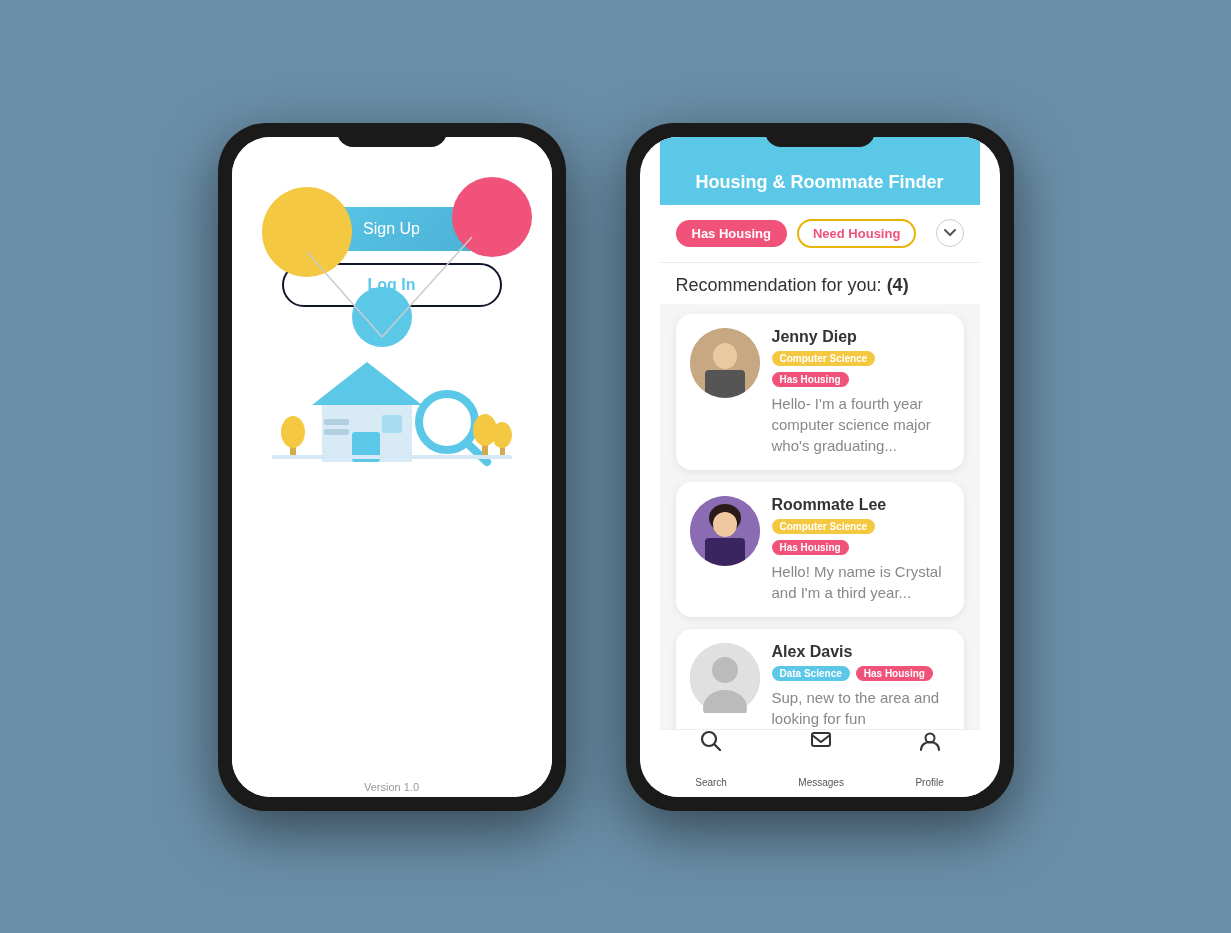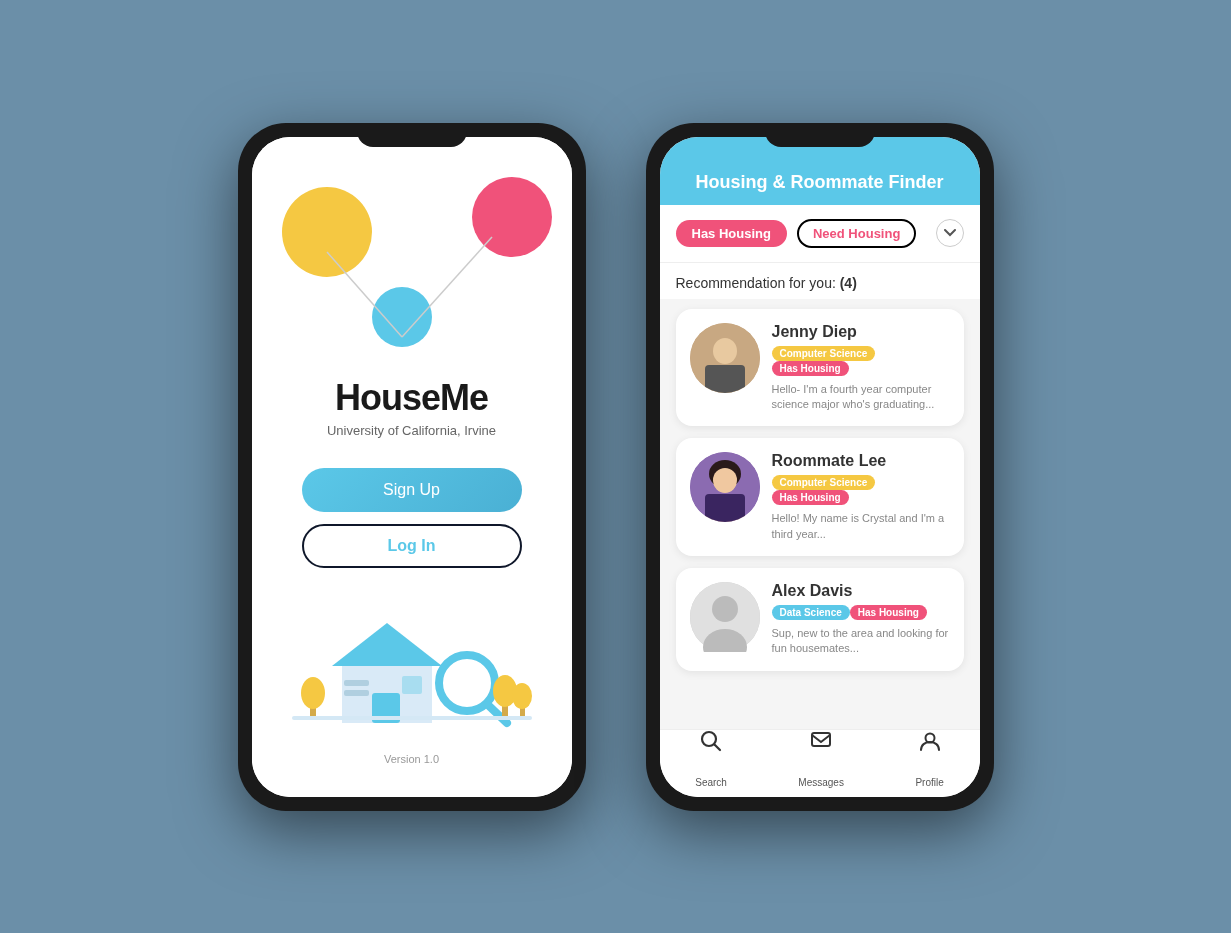--- a/index.html
+++ b/index.html
@@ -139,29 +139,30 @@
       cursor: pointer;
     }
     .house-illustration {
       margin-top: 40px;
       width: 240px;
       height: 120px;
       position: relative;
     }
     .version-text {
       position: absolute;
-      bottom: 32px;
+      bottom: 4px;
       font-size: 11px;
       color: #999;
     }
 
     
     .phone-right .phone-inner {
-      width: 320px;
+      width: 360px;
       height: 660px;
+      padding-left: 20px;
     }
     .right-screen {
       width: 320px;
       height: 660px;
       background: #f5f5f5;
       display: flex;
       flex-direction: column;
     }
     .app-header {
       background: #5bc8e8;
@@ -190,42 +191,42 @@
       border: none;
       border-radius: 20px;
       padding: 6px 16px;
       font-size: 13px;
       font-weight: 600;
       cursor: pointer;
     }
     .tab-inactive {
       background: white;
       color: #f0527a;
-      border: 2px solid #000000;
+      border: 2px solid #eab308;
       border-radius: 20px;
       padding: 5px 14px;
       font-size: 13px;
       font-weight: 600;
       cursor: pointer;
     }
     .dropdown-btn {
       background: white;
       border: 1px solid #ccc;
       border-radius: 50%;
       width: 28px;
       height: 28px;
       display: flex;
       align-items: center;
       justify-content: center;
       cursor: pointer;
       margin-left: auto;
     }
     .recommendation-header {
       padding: 12px 16px 8px;
-      font-size: 14px;
+      font-size: 18px;
       color: #333;
       background: white;
     }
     .recommendation-count {
       font-weight: 600;
       color: #333;
     }
     .cards-area {
       flex: 1;
       overflow-y: auto;
@@ -246,20 +247,21 @@
       flex: 1;
     }
     .user-name {
       font-size: 16px;
       font-weight: 700;
       color: #333;
       margin-bottom: 5px;
     }
     .tags {
       display: flex;
+      gap: 6px;
       flex-wrap: wrap;
       margin-bottom: 6px;
     }
     .tag-cs {
       background: #f5c842;
       color: white;
       font-size: 10px;
       font-weight: 600;
       padding: 2px 8px;
       border-radius: 10px;
@@ -274,21 +276,21 @@
     }
     .tag-data {
       background: #5bc8e8;
       color: white;
       font-size: 10px;
       font-weight: 600;
       padding: 2px 8px;
       border-radius: 10px;
     }
     .user-bio {
-      font-size: 11px;
+      font-size: 15px;
       color: #888;
       line-height: 1.4;
     }
     .bottom-nav {
       background: white;
       height: 68px;
       display: flex;
       align-items: center;
       justify-content: space-around;
       border-top: 1px solid #eee;
@@ -356,24 +358,20 @@
         <div class="circle-yellow"></div>
         <div class="circle-pink"></div>
         <div class="circle-blue"></div>
 
         <svg class="connect-lines">
           <line x1="75" y1="75" x2="150" y2="160" stroke="#ccc" stroke-width="1.5"></line>
           <line x1="240" y1="60" x2="150" y2="160" stroke="#ccc" stroke-width="1.5"></line>
         </svg>
       </div>
 
-      <div class="branding-area">
-        <div class="app-title">HouseMe</div>
-        <div class="app-subtitle">University of California, Irvine</div>
-      </div>
 
       <button class="btn-signup">Sign Up</button>
       <button class="btn-login">Log In</button>
 
       <div class="house-illustration">
         <svg class="house-svg" viewBox="0 0 240 120">
 
           <rect x="50" y="55" width="90" height="60" fill="#d9eaf7"></rect>
 
           <polygon points="40,58 95,15 150,58" fill="#5bc8e8"></polygon>

